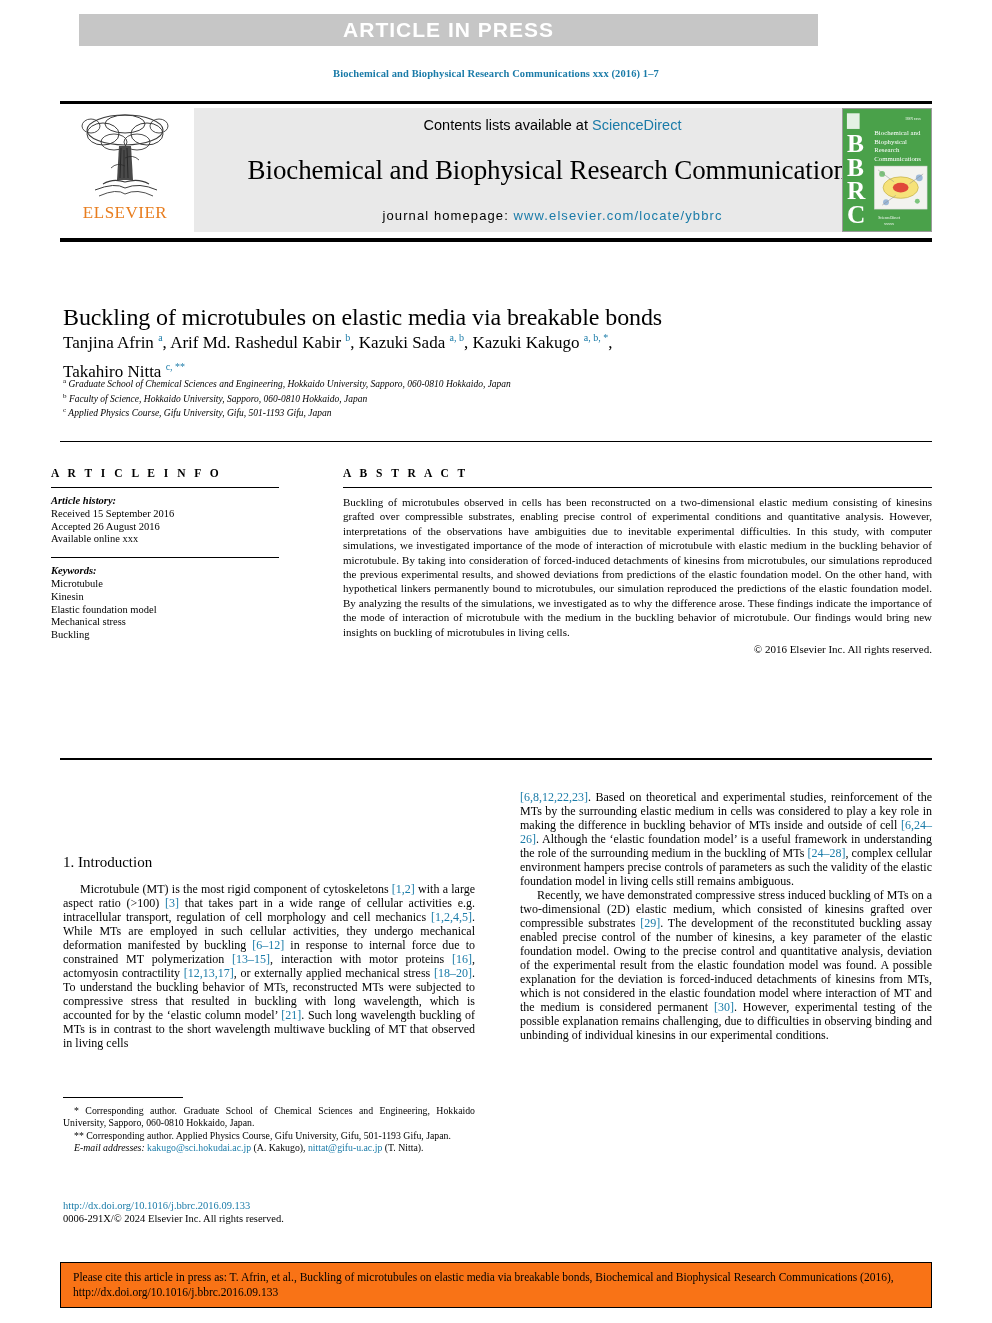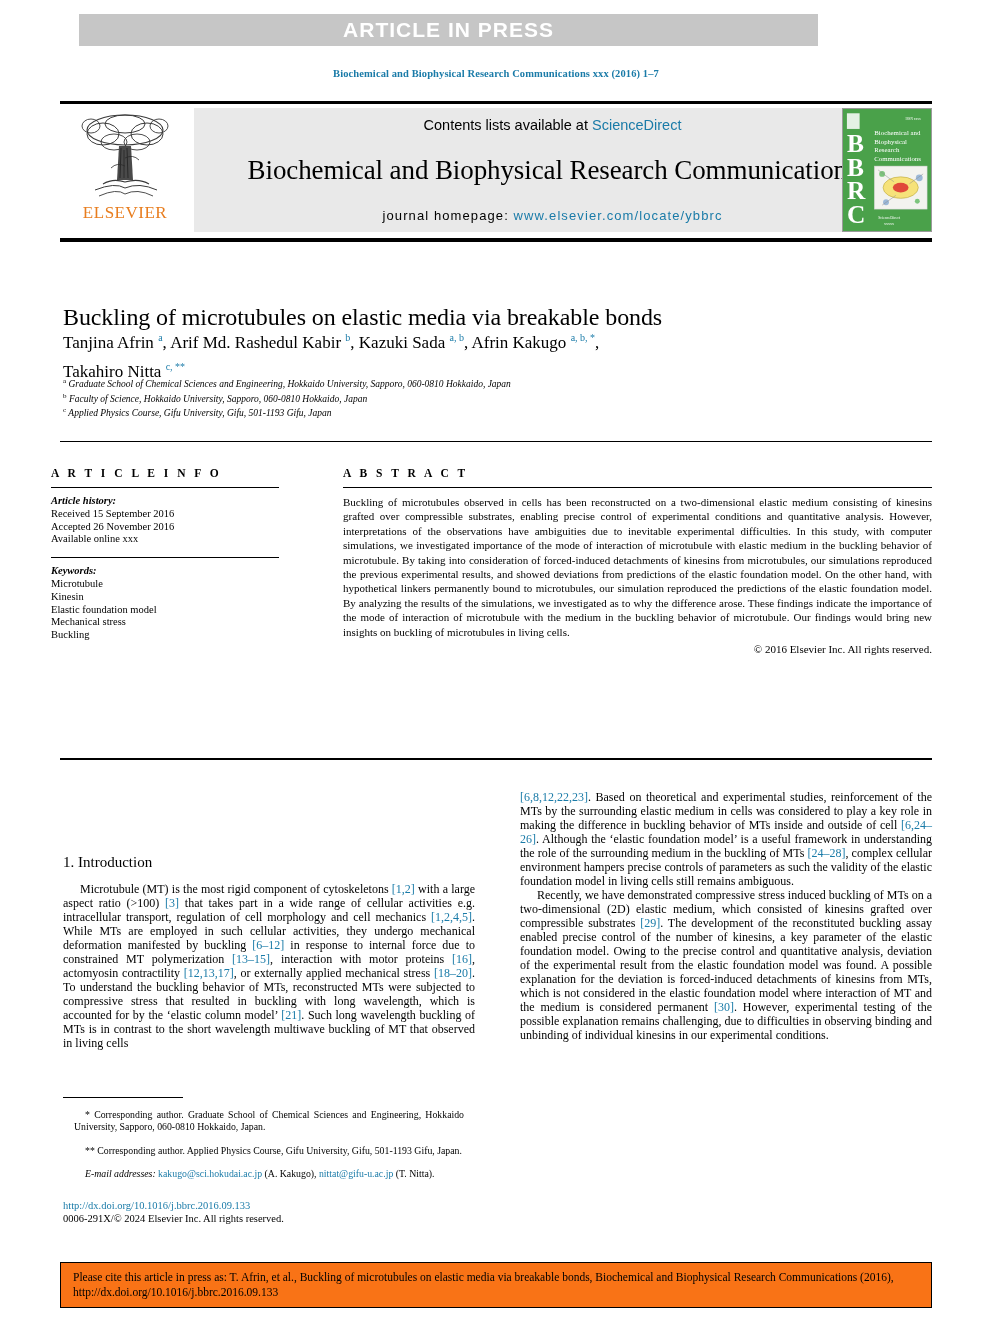--- a/index.html
+++ b/index.html
@@ -285,21 +285,21 @@
     width: 120px;
     height: 1px;
     background: #000;
     margin-bottom: 7px;
   }
   .fn {
     font-family: "Liberation Serif", serif;
     font-size: 9.8px;
     line-height: 12.3px;
     text-align: justify;
-    margin: 11px;
+    margin: 0;
     text-indent: 11px;
   }
   .fn .email { color: #1a7ba8; }
   .fn .it { font-style: italic; }
   .doi-block {
     position: absolute;
     left: 63px;
     top: 1199px;
     width: 412px;
     font-family: "Liberation Serif", serif;
@@ -413,39 +413,39 @@
           <text x="64" y="11">ISSN xxxx</text>
         </g>
       </svg>
     </div>
   </div>
   <div class="rule-thick-bottom"></div>
 
   <h1 class="title">Buckling of microtubules on elastic media via breakable bonds</h1>
 
   <div class="authors">
-    <span>Tanjina Afrin </span><sup>a</sup><span>, Arif Md. Rashedul Kabir </span><sup>b</sup><span>, Kazuki Sada </span><sup>a, b</sup><span>, Afrin Kakugo </span><sup>a, b, *</sup><span>,</span><br>
+    <span>Tanjina Afrin </span><sup>a</sup><span>, Arif Md. Rashedul Kabir </span><sup>b</sup><span>, Kazuki Sada </span><sup>a, b</sup><span>, Kazuki Kakugo </span><sup>a, b, *</sup><span>,</span><br>
     <span>Takahiro Nitta </span><sup>c, **</sup>
   </div>
 
   <div class="affils">
     <div><sup>a</sup> <span>Graduate School of Chemical Sciences and Engineering, Hokkaido University, Sapporo, 060-0810 Hokkaido, Japan</span></div>
     <div><sup>b</sup> <span>Faculty of Science, Hokkaido University, Sapporo, 060-0810 Hokkaido, Japan</span></div>
     <div><sup>c</sup> <span>Applied Physics Course, Gifu University, Gifu, 501-1193 Gifu, Japan</span></div>
   </div>
 
   <div class="sec-rule-top"></div>
 
   <div class="info-col">
     <div class="col-head">A R T I C L E  I N F O</div>
     <div class="thin-rule"></div>
     <div class="info-body">
       <div class="lbl">Article history:</div>
       <div>Received 15 September 2016</div>
-      <div>Accepted 26 November 2016</div>
+      <div>Accepted 26 August 2016</div>
       <div>Available online xxx</div>
     </div>
     <div class="kw-block">
       <div class="kw-rule"></div>
       <div class="info-body">
         <div class="lbl">Keywords:</div>
         <div>Microtubule</div>
         <div>Kinesin</div>
         <div>Elastic foundation model</div>
         <div>Mechanical stress</div>

